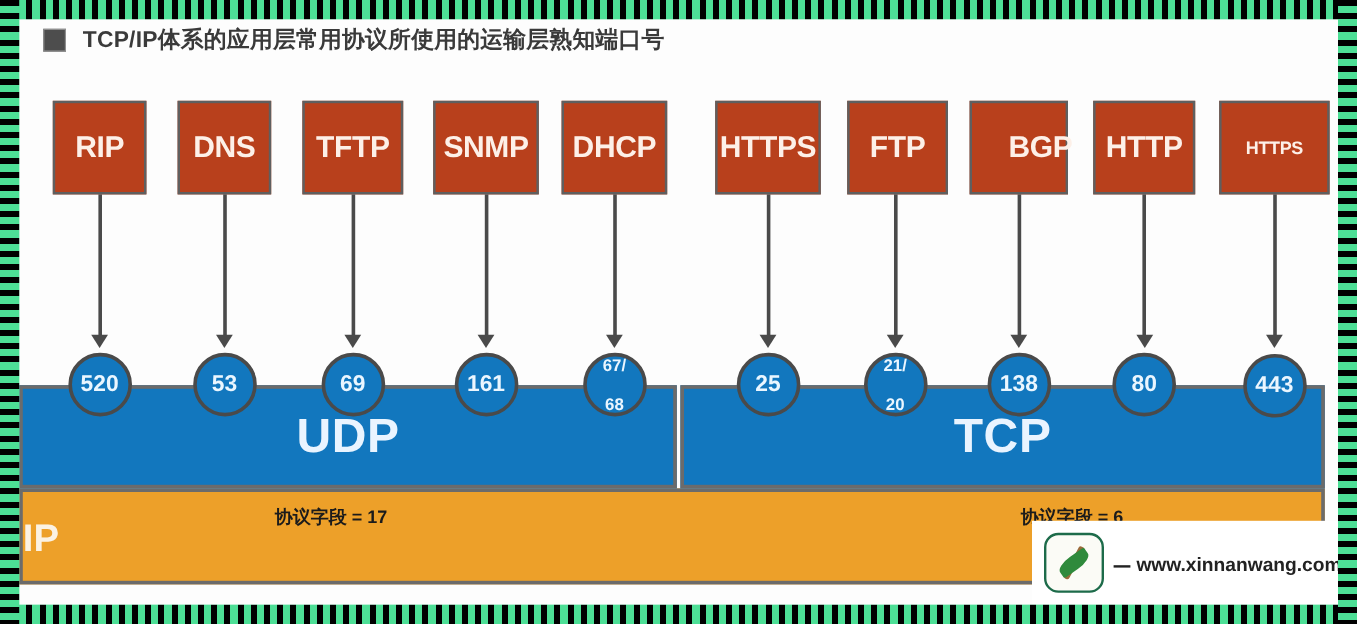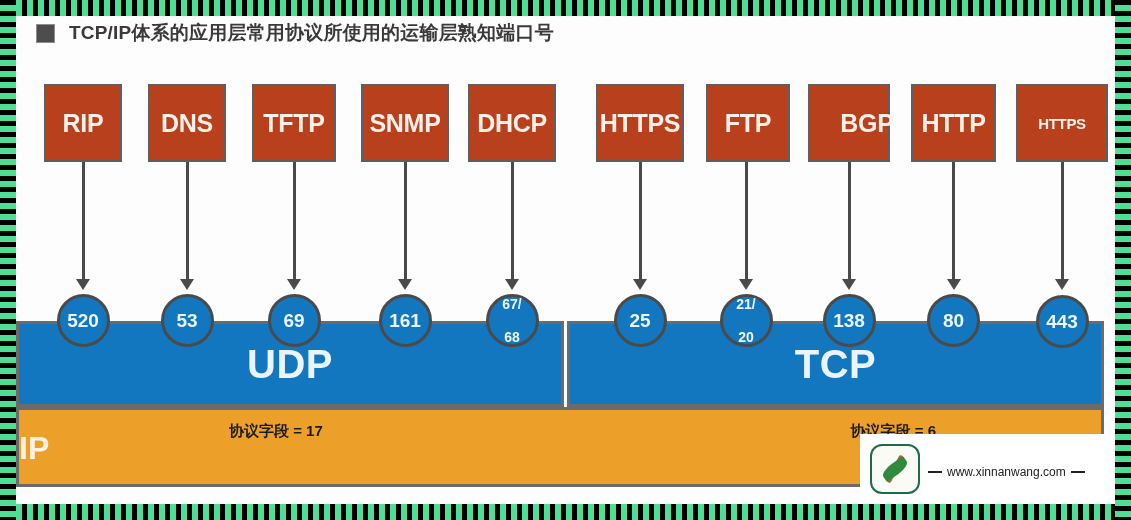--- a/index.html
+++ b/index.html
@@ -245,22 +245,22 @@
     letter-spacing: 1px;
   }
   #wm-url-row {
     display: flex;
     align-items: center;
     gap: 5px;
     margin-top: 5px;
   }
   .wm-rule { height: 2px; background: #222; flex: 1; min-width: 14px; }
   #wm-url {
-    font-size: 12px;
-    font-weight: normal;
+    font-size: 16px;
+    font-weight: bold;
     color: #222;
     white-space: nowrap;
   }
 </style>
 </head>
 <body>
 
 <div id="stage">
 
   <div class="frame-edge frame-top"></div>

